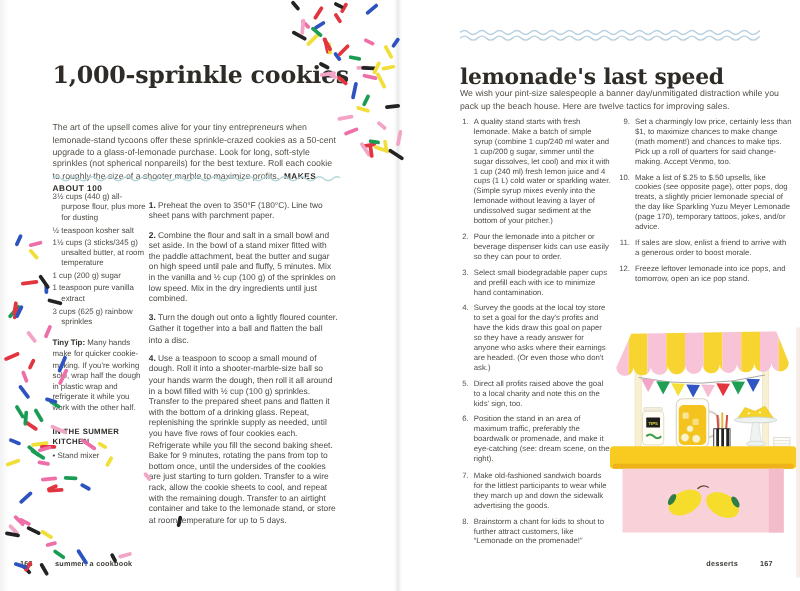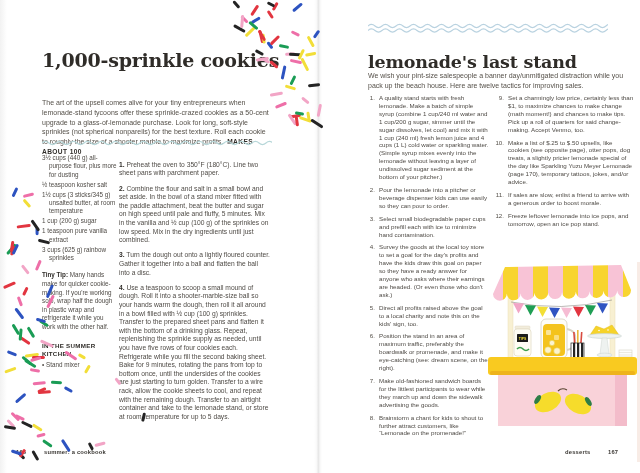--- a/index.html
+++ b/index.html
@@ -135,21 +135,21 @@
   <div class="spine"></div>
 
   <div>
     <div class="abs rp-wave-wrap">
       <svg class="wave" width="240" height="14" viewBox="0 0 240 14">
         <path transform="translate(0,0)" d="M0,4 q3.5,-3.2 7,0 t7,0 t7,0 t7,0 t7,0 t7,0 t7,0 t7,0 t7,0 t7,0 t7,0 t7,0 t7,0 t7,0 t7,0 t7,0 t7,0 t7,0 t7,0 t7,0 t7,0 t7,0 t7,0 t7,0 t7,0 t7,0 t7,0 t7,0 t7,0 t7,0 t7,0 t7,0 t7,0 t7,0 t7,0"></path>
         <path transform="translate(0,4.5)" d="M0,4 q3.5,-3.2 7,0 t7,0 t7,0 t7,0 t7,0 t7,0 t7,0 t7,0 t7,0 t7,0 t7,0 t7,0 t7,0 t7,0 t7,0 t7,0 t7,0 t7,0 t7,0 t7,0 t7,0 t7,0 t7,0 t7,0 t7,0 t7,0 t7,0 t7,0 t7,0 t7,0 t7,0 t7,0 t7,0 t7,0 t7,0"></path>
       </svg>
     </div>
 
-    <h2 class="abs rp-title">lemonade's last stand</h2>
+    <h2 class="abs rp-title">lemonade's last speed</h2>
     <p class="abs rp-intro">We wish your pint-size salespeople a banner day/unmitigated distraction while you pack up the beach house. Here are twelve tactics for improving sales.</p>
 
     <div class="abs tactics-col tactics-a">
 
         <div class="tactic">
           <div class="num">1.</div>
           <div class="txt">A quality stand starts with fresh lemonade. Make a batch of simple syrup (combine 1 cup/240 ml water and 1 cup/200 g sugar, simmer until the sugar dissolves, let cool) and mix it with 1 cup (240 ml) fresh lemon juice and 4 cups (1 L) cold water or sparkling water. (Simple syrup mixes evenly into the lemonade without leaving a layer of undissolved sugar sediment at the bottom of your pitcher.)</div>
         </div>
 
         <div class="tactic">

